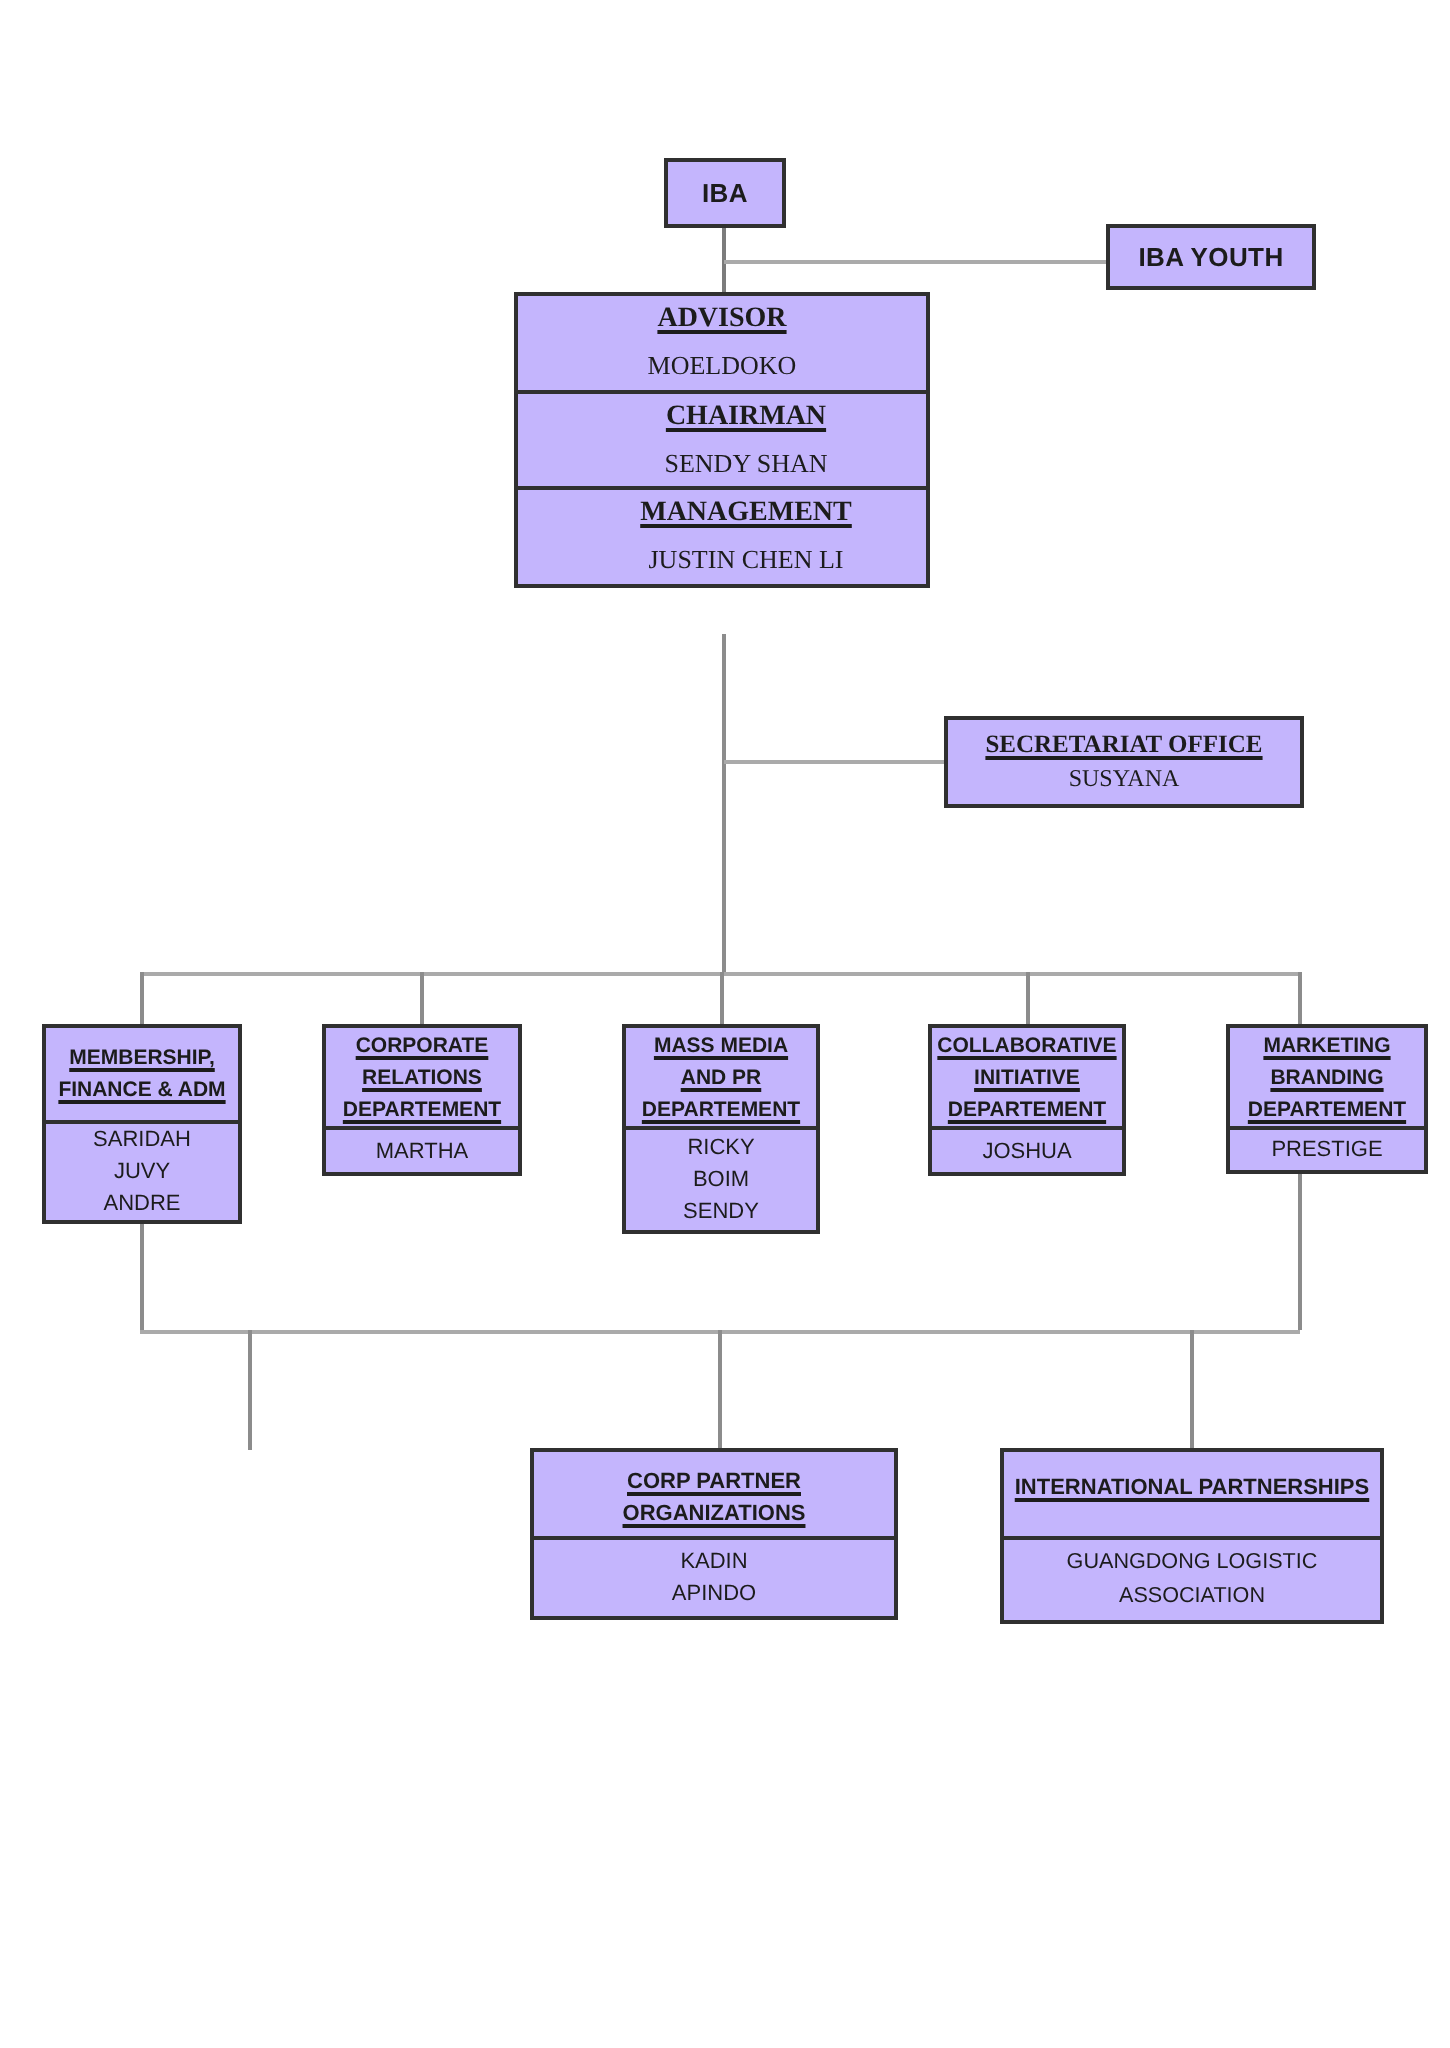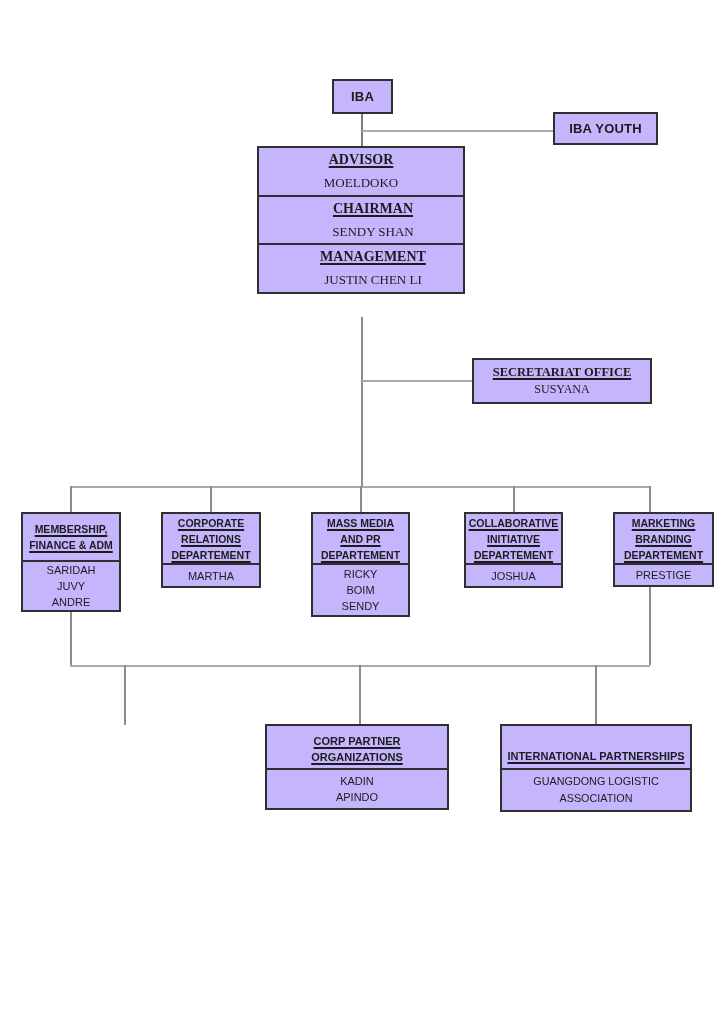--- a/index.html
+++ b/index.html
@@ -91,21 +91,21 @@
   #d4 .head { height: 51px; }
   #d5 { left: 599px; top: 512px; width: 101px; height: 75px; margin-left: 14px; }
   #d5 .head { height: 51px; }
 
   #p1 { left: 30px;  top: 725px; width: 190px; height: 108px; }
   #p1 .head { height: 42px; font-size: 11px; line-height: 17px; }
   #p1 .members { line-height: 15.5px; }
   #p2 { left: 265px; top: 724px; width: 184px; height: 86px; }
   #p2 .head { height: 44px; font-size: 11px; justify-content: flex-start; padding-top: 7px; }
   #p3 { left: 500px; top: 724px; width: 192px; height: 88px; }
-  #p3 .head { height: 44px; font-size: 11px; justify-content: flex-start; padding-top: 22px; }
+  #p3 .head { height: 44px; font-size: 11px; justify-content: flex-start; padding-top: 10px; }
   #p3 .members { font-size: 10.8px; line-height: 17px; }
 
   
   .vline { position: absolute; width: 1.5px; background: #8c8c8c; }
   .hline { position: absolute; height: 1.5px; background: #aaaaaa; }
 
   #c-iba-down     { left: 361px; top: 113px; height: 33px; background:#7c7c7c; }
   #c-youth        { left: 362px; top: 130px; width: 191px; }
   #c-leader-down  { left: 361px; top: 317px; height: 170px; }
   #c-secr         { left: 362px; top: 380px; width: 110px; }

